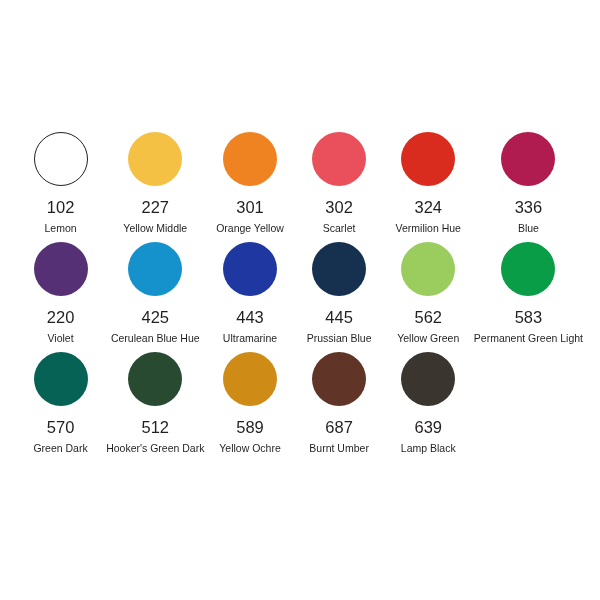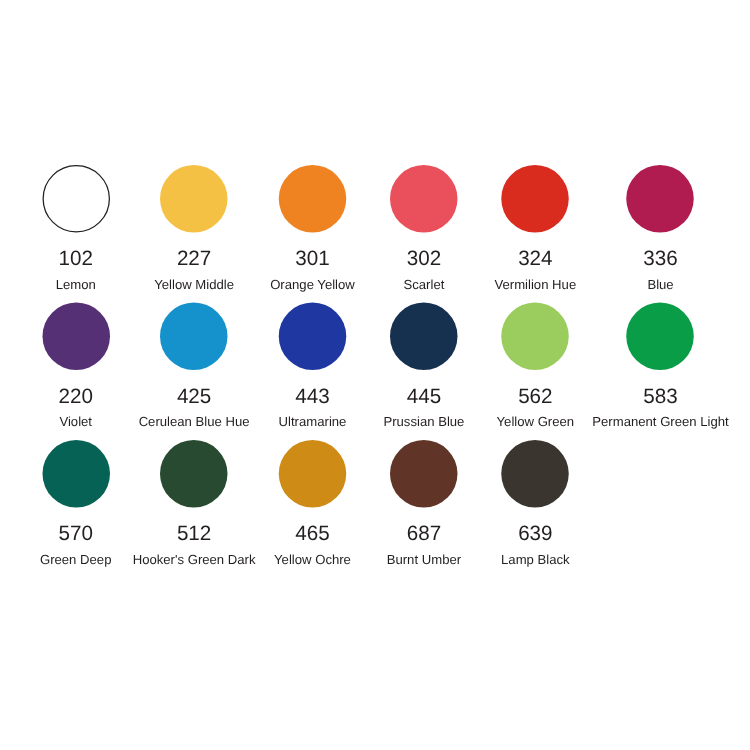--- a/index.html
+++ b/index.html
@@ -164,34 +164,34 @@
           <div class="dot" style="background: rgb(10, 157, 72);"></div>
         </div>
         <div class="swatch-code">583</div>
         <div class="swatch-name">Permanent Green Light</div>
       </div>
       <div class="swatch">
         <div class="dot-wrap">
           <div class="dot" style="background: rgb(6, 98, 84);"></div>
         </div>
         <div class="swatch-code">570</div>
-        <div class="swatch-name">Green Deep</div>
+        <div class="swatch-name">Green Dark</div>
       </div>
       <div class="swatch">
         <div class="dot-wrap">
           <div class="dot" style="background: rgb(39, 74, 48);"></div>
         </div>
         <div class="swatch-code">512</div>
         <div class="swatch-name">Hooker's Green Dark</div>
       </div>
       <div class="swatch">
         <div class="dot-wrap">
           <div class="dot" style="background: rgb(206, 140, 22);"></div>
         </div>
-        <div class="swatch-code">465</div>
+        <div class="swatch-code">589</div>
         <div class="swatch-name">Yellow Ochre</div>
       </div>
       <div class="swatch">
         <div class="dot-wrap">
           <div class="dot" style="background: rgb(96, 52, 38);"></div>
         </div>
         <div class="swatch-code">687</div>
         <div class="swatch-name">Burnt Umber</div>
       </div>
       <div class="swatch">

